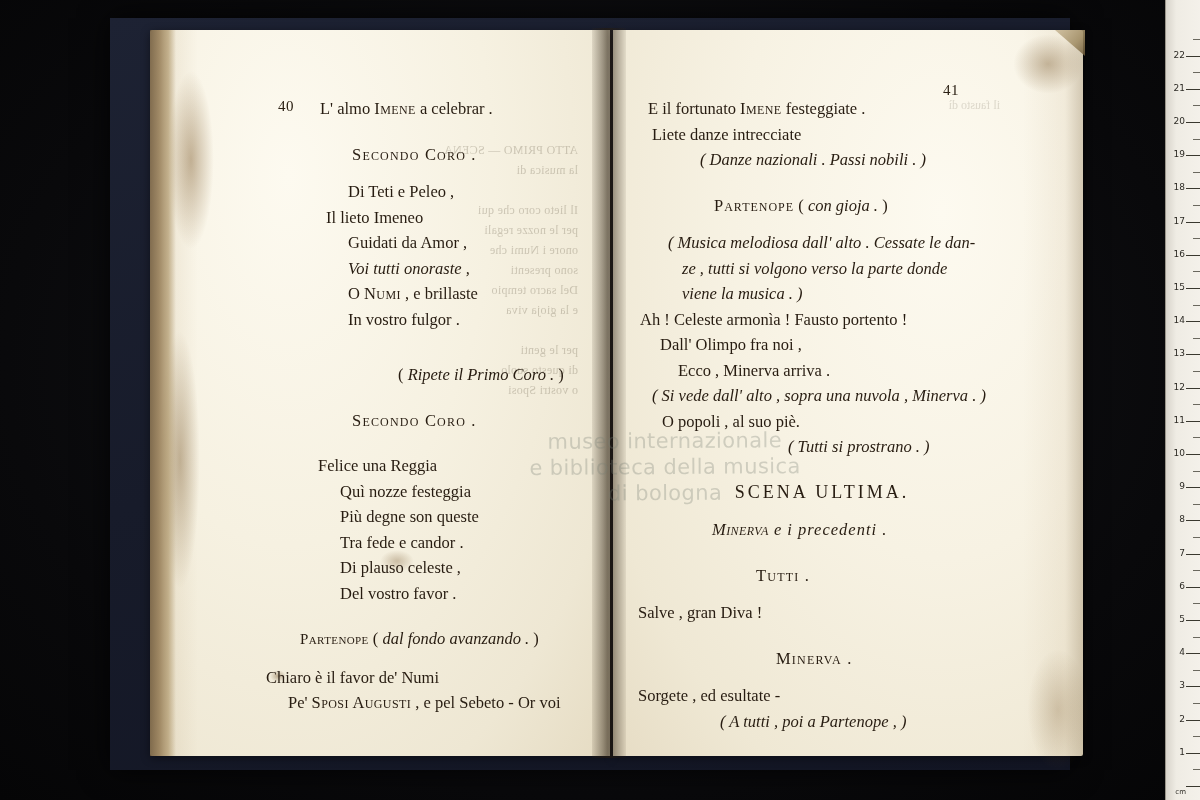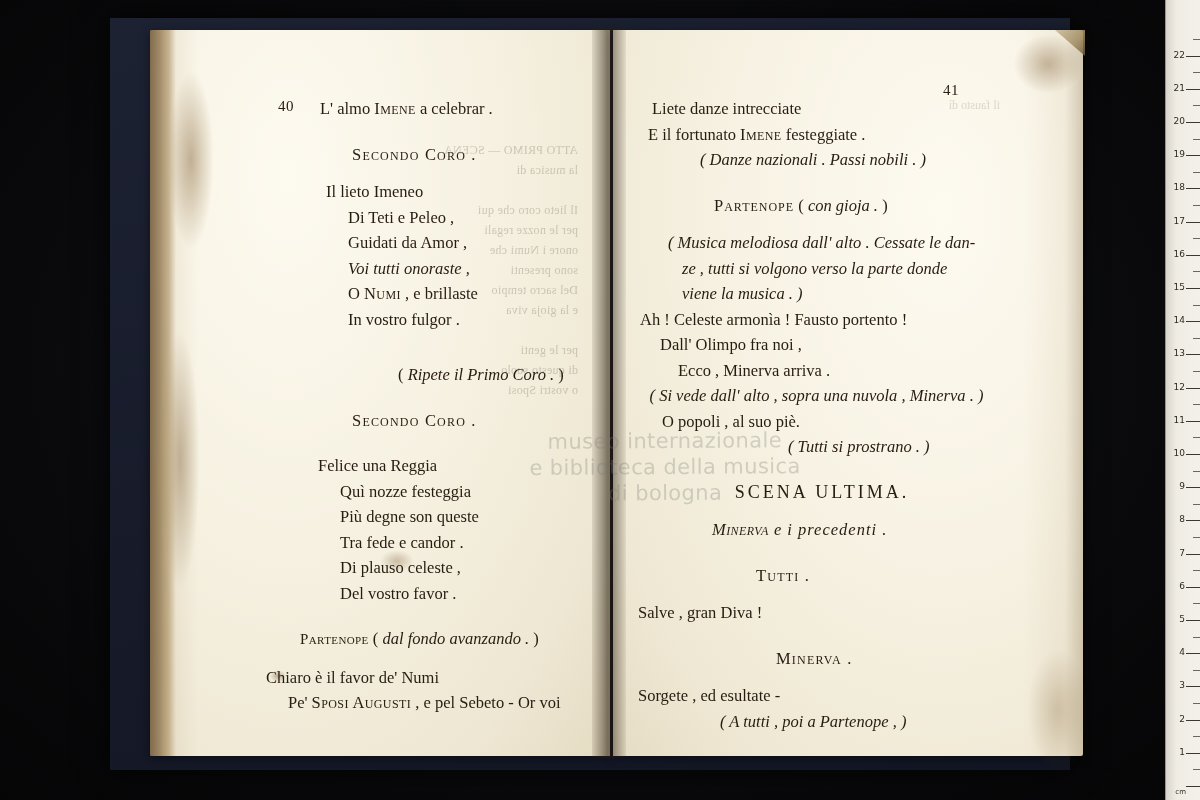--- a/index.html
+++ b/index.html
@@ -250,22 +250,22 @@
   </div>
 
   <div class="folio folio-left">40</div>
   <div class="folio folio-right">41</div>
 
   <div class="text-col col-left">
     <div class="ln" style="margin-left:62px;">L' almo <span class="sc">Imene</span> a celebrar .</div>
     <div class="gap-m"></div>
     <div class="ln head-sc" style="margin-left:94px;">Secondo Coro .</div>
     <div class="gap-s"></div>
+    <div class="ln" style="margin-left:90px;">Di Teti e Peleo ,</div>
     <div class="ln" style="margin-left:68px;">Il lieto Imeneo</div>
-    <div class="ln" style="margin-left:90px;">Di Teti e Peleo ,</div>
     <div class="ln" style="margin-left:90px;">Guidati da Amor ,</div>
     <div class="ln" style="margin-left:90px;font-style:italic;">Voi tutti onoraste ,</div>
     <div class="ln" style="margin-left:90px;">O <span class="sc">Numi</span> , e brillaste</div>
     <div class="ln" style="margin-left:90px;">In vostro fulgor .</div>
     <div class="gap-l"></div>
     <div class="ln" style="margin-left:140px;">( <span class="it">Ripete il Primo Coro .</span> )</div>
     <div class="gap-m"></div>
     <div class="ln head-sc" style="margin-left:94px;">Secondo Coro .</div>
     <div class="gap-m"></div>
     <div class="ln" style="margin-left:60px;">Felice una Reggia</div>
@@ -275,33 +275,33 @@
     <div class="ln" style="margin-left:82px;">Di plauso celeste ,</div>
     <div class="ln" style="margin-left:82px;">Del vostro favor .</div>
     <div class="gap-m"></div>
     <div class="ln" style="margin-left:42px;"><span class="sc" style="font-size:15px;">Partenope</span> ( <span class="it">dal fondo avanzando .</span> )</div>
     <div class="gap-s"></div>
     <div class="ln" style="margin-left:8px;">Chiaro è il favor de' Numi</div>
     <div class="ln" style="margin-left:30px;">Pe' <span class="sc">Sposi Augusti</span> , e pel Sebeto - Or voi</div>
   </div>
 
   <div class="text-col col-right">
+    <div class="ln" style="margin-left:12px;">E il fortunato <span class="sc">Imene</span> festeggiate .</div>
     <div class="ln" style="margin-left:16px;">Liete danze intrecciate</div>
-    <div class="ln" style="margin-left:12px;">E il fortunato <span class="sc">Imene</span> festeggiate .</div>
     <div class="ln it" style="margin-left:64px;">( Danze nazionali . Passi nobili . )</div>
     <div class="gap-m"></div>
     <div class="ln" style="margin-left:78px;"><span class="sc" style="letter-spacing:1px;">Partenope</span> ( <span class="it">con gioja .</span> )</div>
     <div class="gap-s"></div>
     <div class="ln it" style="margin-left:32px;">( Musica melodiosa dall' alto . Cessate le dan-</div>
     <div class="ln it" style="margin-left:46px;">ze , tutti si volgono verso la parte donde</div>
     <div class="ln it" style="margin-left:46px;">viene la musica . )</div>
     <div class="ln" style="margin-left:4px;">Ah ! Celeste armonìa ! Fausto portento !</div>
     <div class="ln" style="margin-left:24px;">Dall' Olimpo fra noi ,</div>
     <div class="ln" style="margin-left:42px;">Ecco , Minerva arriva .</div>
-    <div class="ln it" style="margin-left:9px;text-align:center;">( Si vede dall' alto , sopra una nuvola , Minerva . )</div>
+    <div class="ln it" style="margin-left:16px;">( Si vede dall' alto , sopra una nuvola , Minerva . )</div>
     <div class="ln" style="margin-left:26px;">O popoli , al suo piè.</div>
     <div class="ln it" style="margin-left:152px;">( Tutti si prostrano . )</div>
     <div class="gap-m"></div>
     <div class="ln scene" style="margin-left:20px;">SCENA ULTIMA.</div>
     <div class="gap-s"></div>
     <div class="ln it" style="margin-left:76px; letter-spacing:1px;"><span class="sc it">Minerva</span> e i precedenti .</div>
     <div class="gap-m"></div>
     <div class="ln head-sc" style="margin-left:120px;">Tutti .</div>
     <div class="gap-s"></div>
     <div class="ln" style="margin-left:2px;">Salve , gran Diva !</div>

